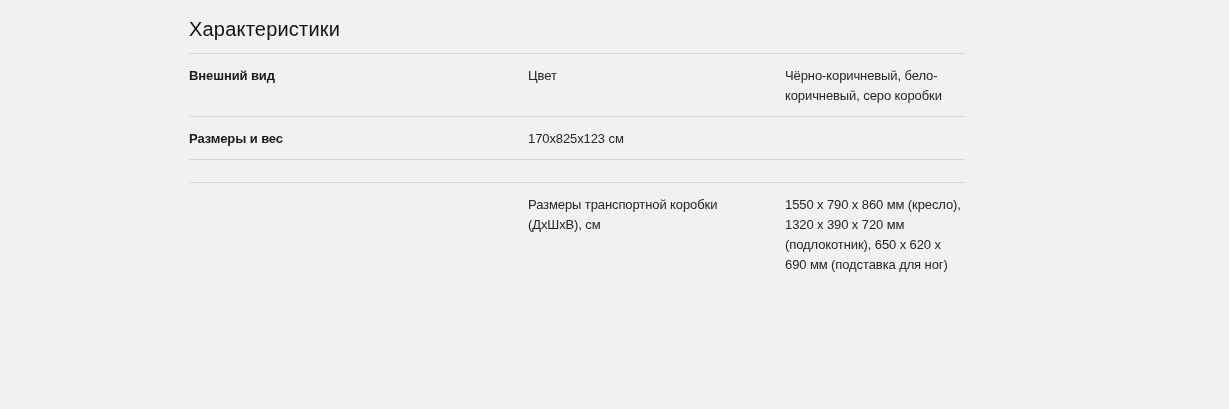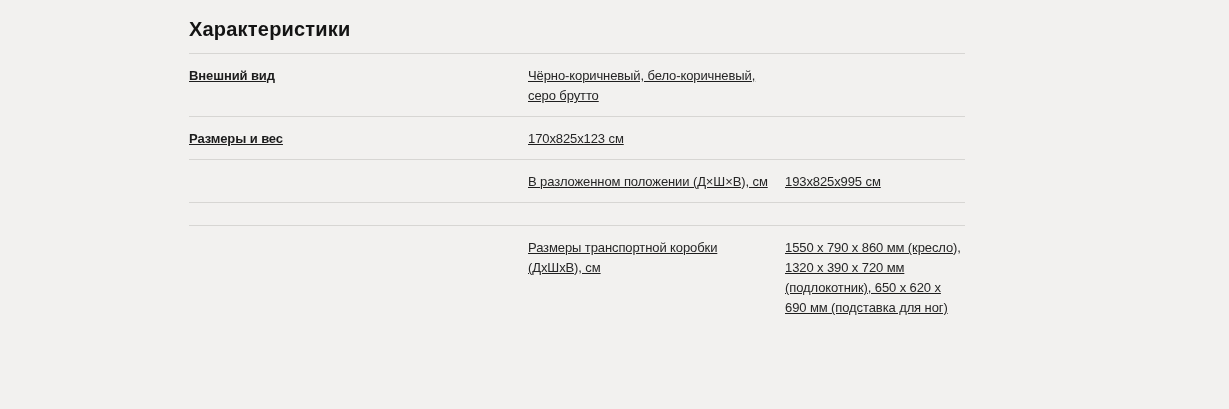--- a/index.html
+++ b/index.html
@@ -13,33 +13,32 @@
   }
   .section {
     margin-left: 189px;
     width: 776px;
   }
   .section-title {
     margin-top: 15px;
     margin-bottom: 10px;
     font-size: 20px;
     line-height: 28px;
-    font-weight: 700;
+    font-weight: 400;
     color: #141414;
     letter-spacing: 0.2px;
   }
   .spec-table {
     width: 776px;
   }
   .spec-row {
     display: grid;
     grid-template-columns: 339px 257px 180px;
     border-top: 1px solid #d7d6d3;
     padding: 12px 0 10px 0;
-    text-decoration: underline;
   }
   .cell {
     font-size: 13px;
     line-height: 20px;
     color: #262626;
     letter-spacing: -0.1px;
     padding-right: 14px;
   }
   .cell.group {
     font-weight: 700;
@@ -52,33 +51,29 @@
 </head>
 <body>
 
 <div class="section">
   <h2 class="section-title">Характеристики</h2>
 
   <div class="spec-table">
 
     <div class="spec-row">
       <div class="cell group">Внешний вид</div>
-      <div class="cell value">Чёрно-коричневый, бело-коричневый, серо брутто</div>
+      <div class="cell prop">Цвет</div>
+      <div class="cell value">Чёрно-коричневый, бело-коричневый, серо коробки</div>
     </div>
 
     <div class="spec-row">
       <div class="cell group">Размеры и вес</div>
       <div class="cell value">170x825x123 см</div>
     </div>
 
-    <div class="spec-row">
-      <div class="cell group"></div>
-      <div class="cell prop">В разложенном положении (Д×Ш×В), см</div>
-      <div class="cell value">193x825x995 см</div>
-    </div>
 
 
 
     <div class="spec-row">
       <div class="cell group"></div>
     </div>
 
     <div class="spec-row">
       <div class="cell group"></div>
       <div class="cell prop">Размеры транспортной коробки (ДхШхВ), см</div>

